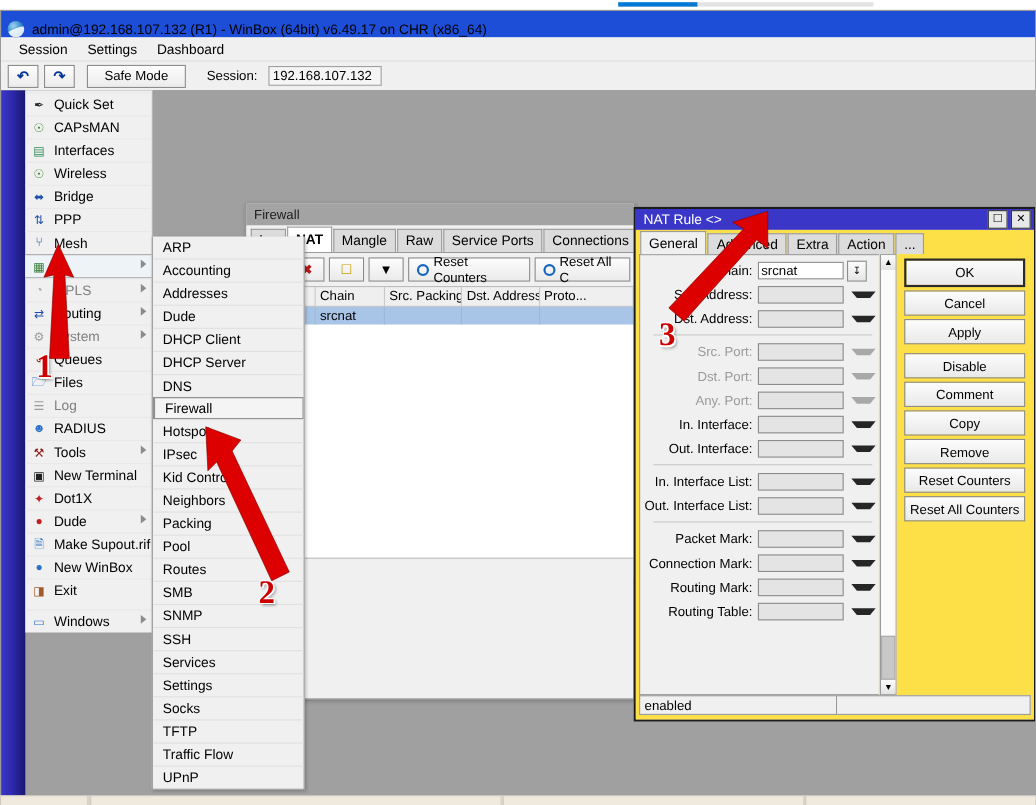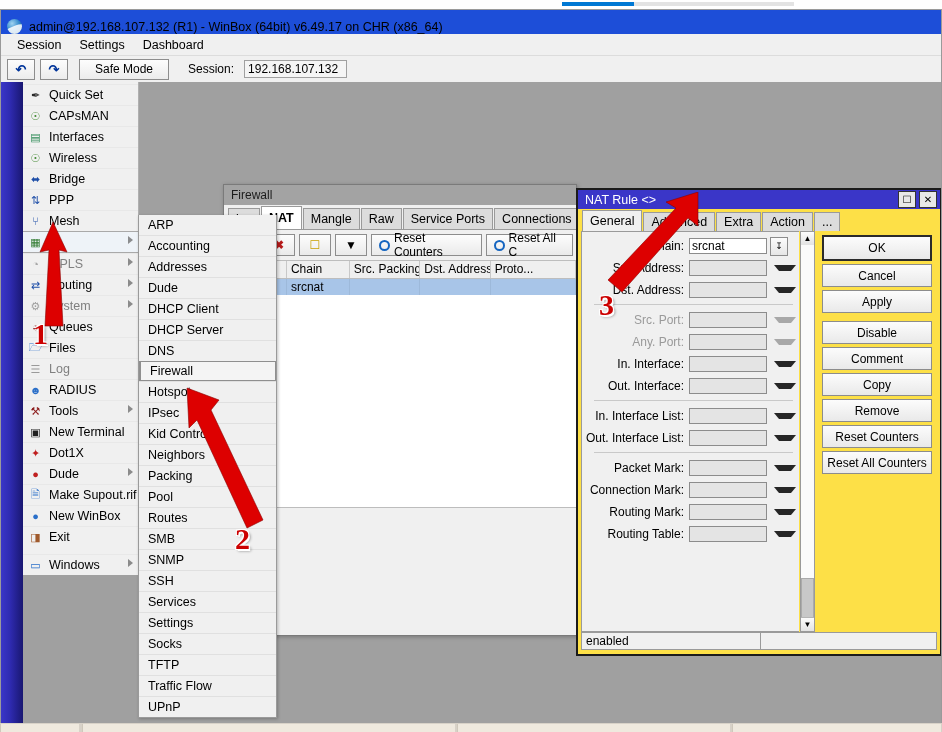--- a/index.html
+++ b/index.html
@@ -377,20 +377,25 @@
               <div class="finput"></div>
               <div class="fdrop"></div>
             </div>
             <div class="fsep"></div>
             <div class="frow">
               <div class="flabel dis">Src. Port:</div>
               <div class="finput"></div>
               <div class="fdrop dis"></div>
             </div>
             <div class="frow">
+              <div class="flabel dis">Dst. Port:</div>
+              <div class="finput"></div>
+              <div class="fdrop dis"></div>
+            </div>
+            <div class="frow">
               <div class="flabel dis">Any. Port:</div>
               <div class="finput"></div>
               <div class="fdrop dis"></div>
             </div>
             <div class="frow">
               <div class="flabel">In. Interface:</div>
               <div class="finput"></div>
               <div class="fdrop"></div>
             </div>
             <div class="frow">

